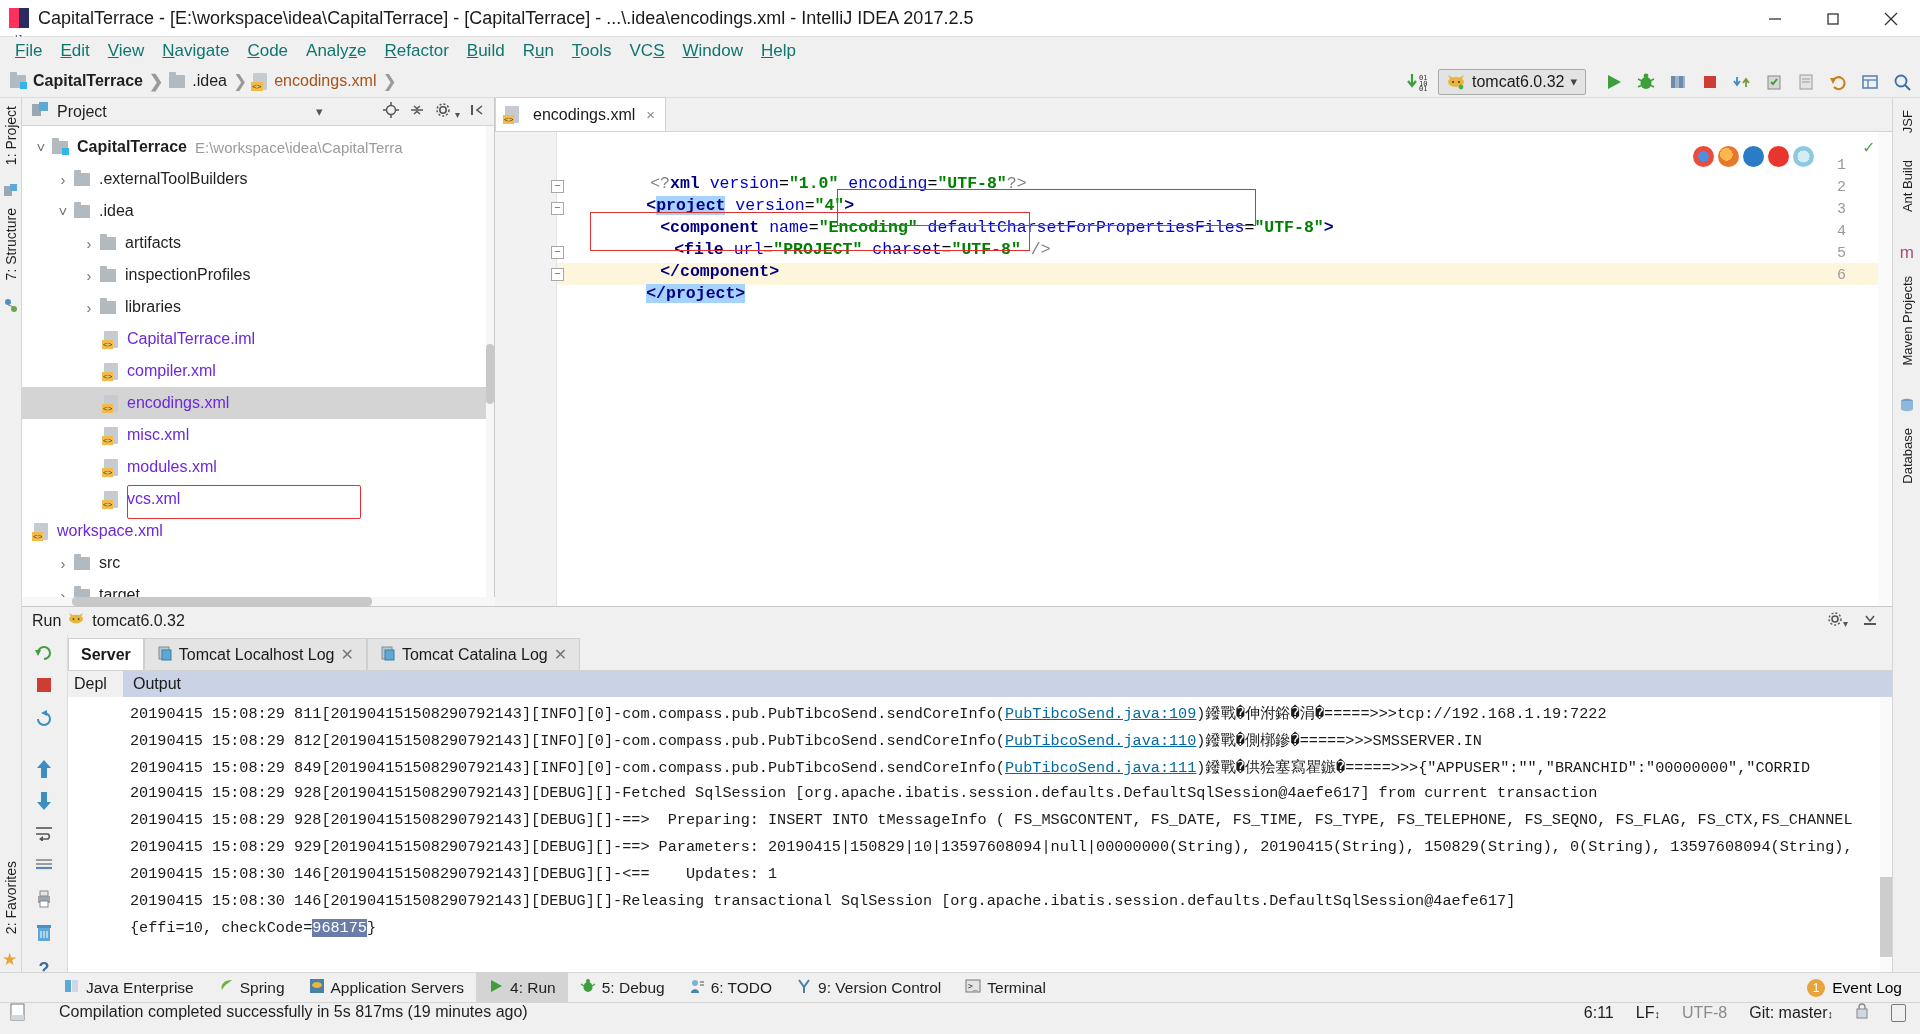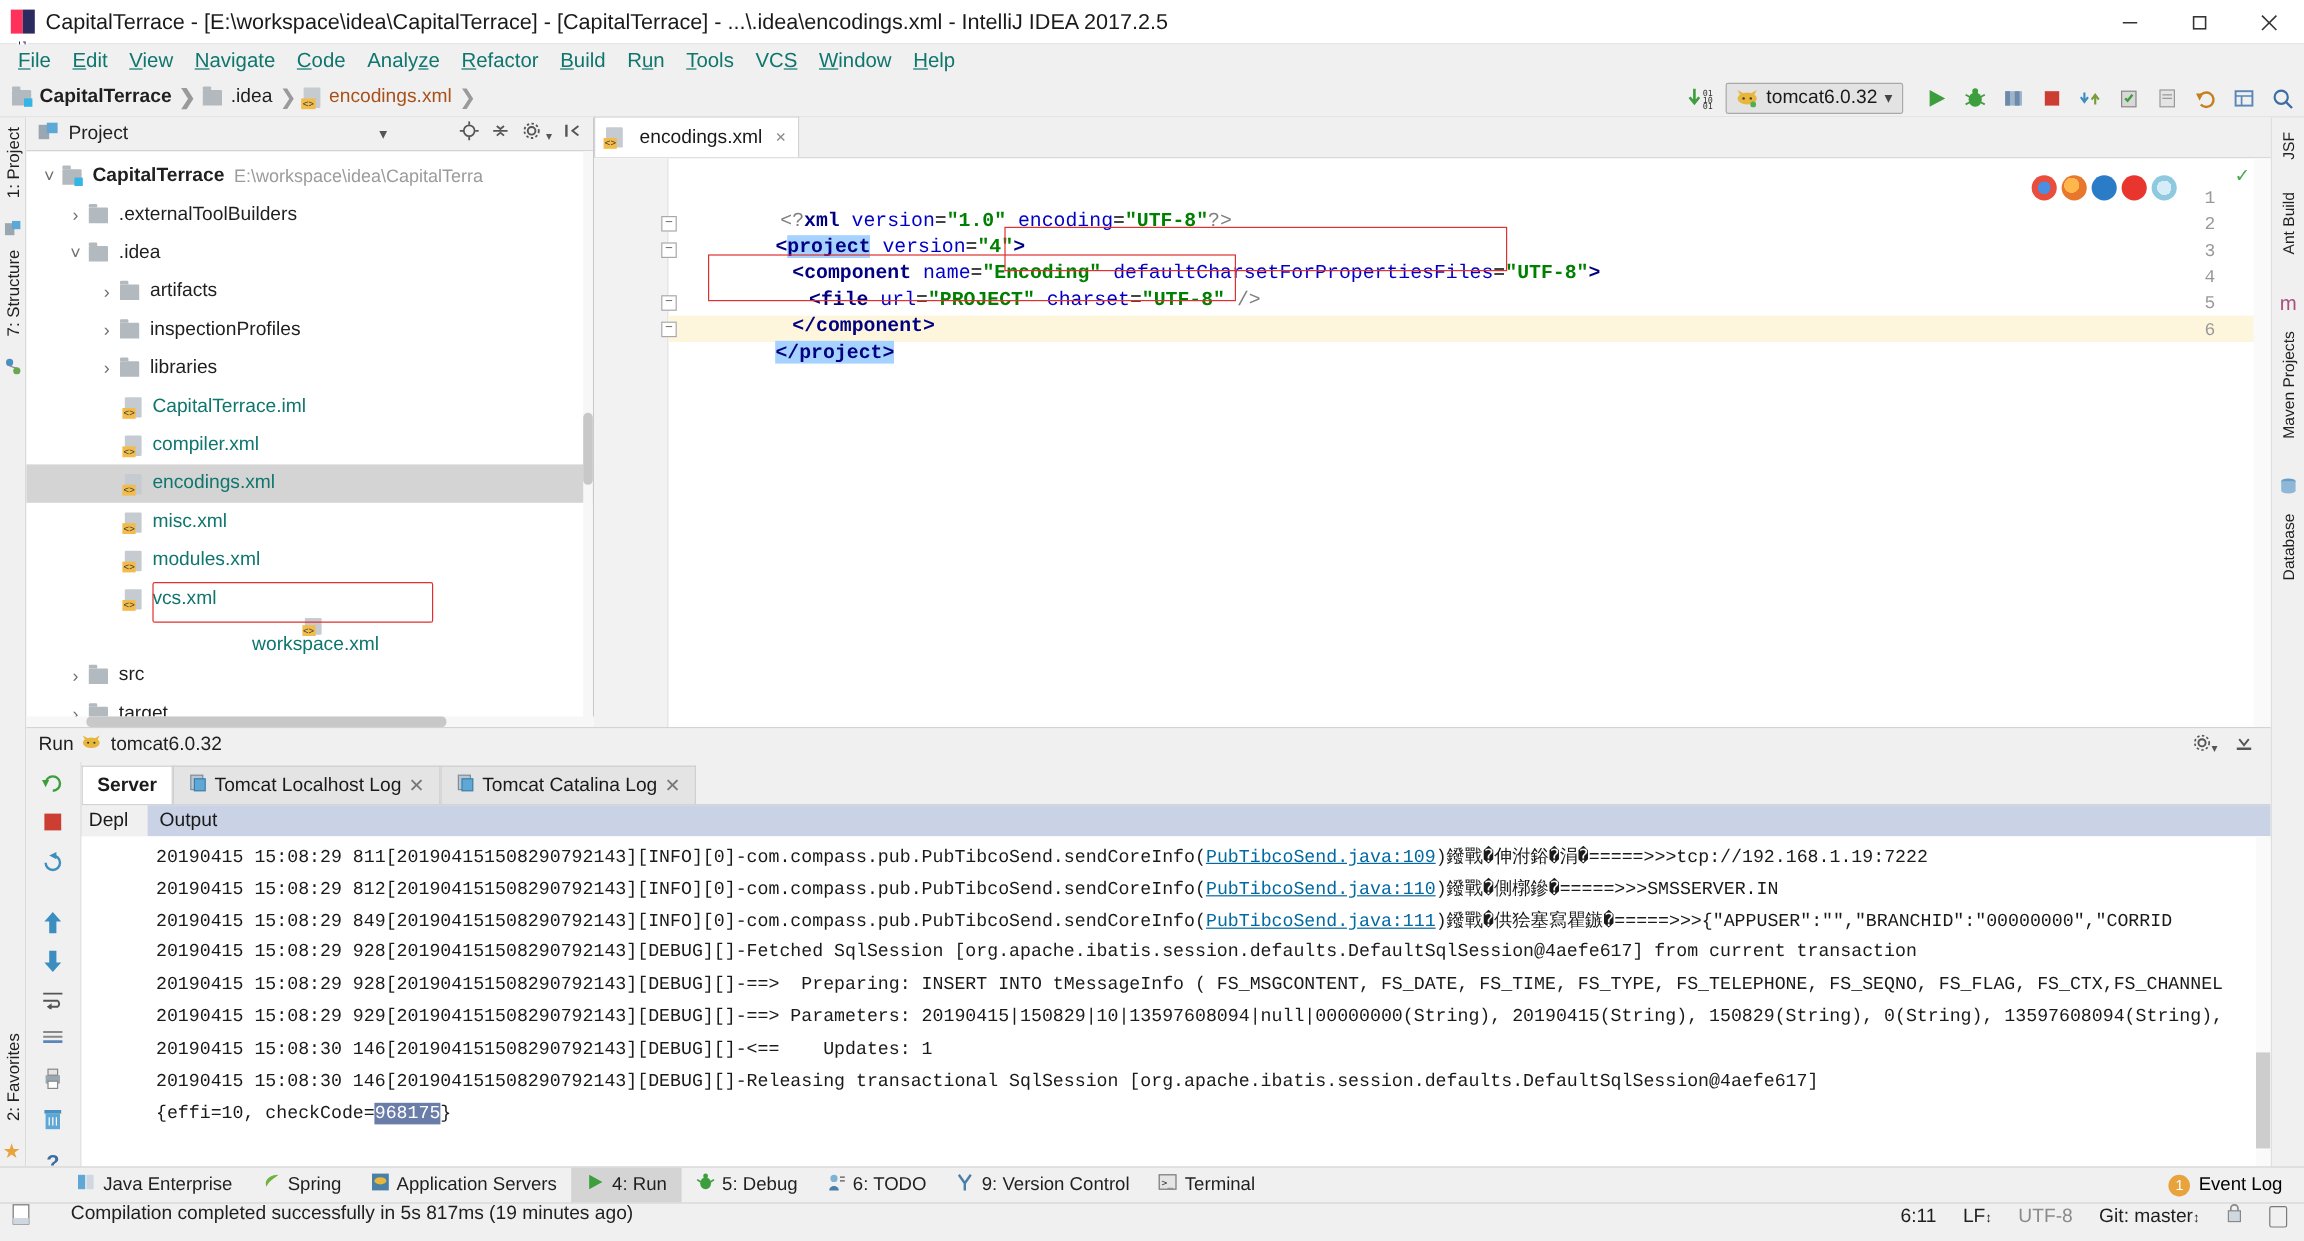--- a/index.html
+++ b/index.html
@@ -101,21 +101,21 @@
     height:28px; background:#f0f0f0; display:flex; align-items:center;
     border-bottom:1px solid #d3d3d3; padding-left:10px;
   }
   .projhdr .ptitle{ font-size:16px; color:#1f1f1f; margin-left:8px;}
   .projhdr .picons{ margin-left:auto; display:flex; align-items:center; gap:10px; padding-right:8px;}
   .tree { padding-top:5px; font-size:16px; color:#1f1f1f; }
   .trow { display:flex; align-items:center; height:32px; padding-left:8px; white-space:nowrap; position:relative; }
   .trow.selected { background:#d4d4d4; }
   .chev { width:22px; display:inline-block; text-align:center; color:#6e6e6e; font-size:15px; flex:none;}
   .trow .lbl { margin-left:2px; }
-  .lbl-orange { color:#0f766e; }
+  .lbl-orange { color:#6d28d9; }
   .lbl-bold { font-weight:bold; }
   .path-dim { color:#9b9b9b; font-size:15px; margin-left:8px; overflow:hidden; }
   .redbox {
     position:absolute; border:1.5px solid #e03030; border-radius:2px; pointer-events:none;
   }
   .projscroll{
     position:absolute; right:0; top:28px; width:8px; height:480px; background:#f7f7f7;
   }
   .projscroll .thumb{ position:absolute; top:218px; left:0; width:8px; height:60px; background:#c8c8c8; border-radius:4px;}
   .hscroll{
@@ -488,21 +488,21 @@
         <span class="lbl lbl-orange">misc.xml</span>
       </div>
       <div class="trow" style="padding-left:78px;">
         <span class="ico-xml" style="margin-left:4px;"></span>
         <span class="lbl lbl-orange">modules.xml</span>
       </div>
       <div class="trow" style="padding-left:78px;">
         <span class="ico-xml" style="margin-left:4px;"></span>
         <span class="lbl lbl-orange">vcs.xml</span>
       </div>
-      <div class="trow" style="flex-direction:column;">
+      <div class="trow" style="">
         <span class="ico-xml" style="margin-left:4px;"></span>
         <span class="lbl lbl-orange">workspace.xml</span>
       </div>
       <div class="trow" style="padding-left:30px;">
         <span class="chev">›</span>
         <span class="ico-folder"></span>
         <span class="lbl">src</span>
       </div>
       <div class="trow" style="padding-left:30px;">
         <span class="chev">›</span>

